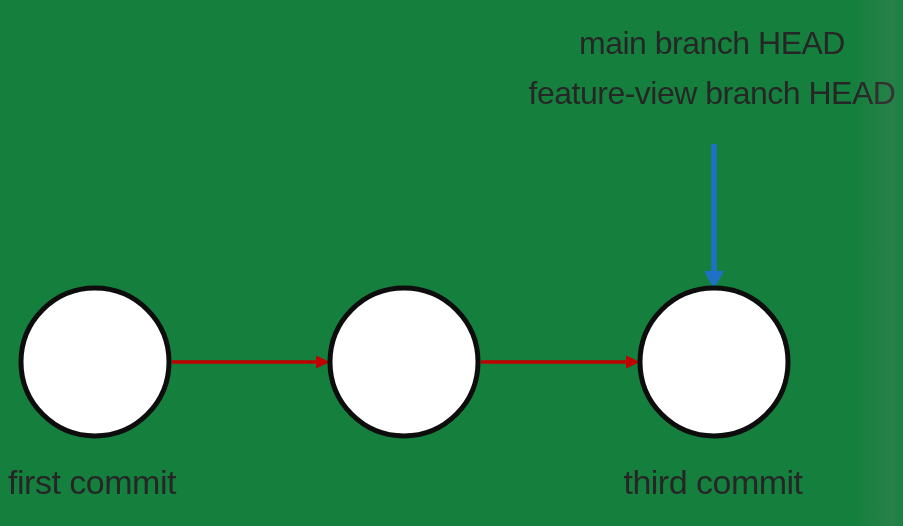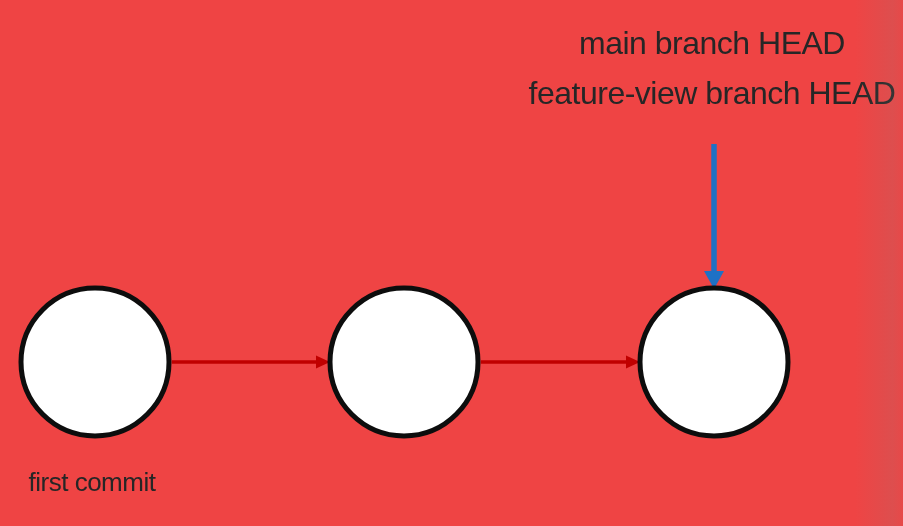--- a/index.html
+++ b/index.html
@@ -1,21 +1,21 @@
 <!DOCTYPE html>
 <html><head>
 <meta charset="utf-8">
 <style>
   * { margin: 0; padding: 0; box-sizing: border-box; }
   html, body { background: #ffffff; }
   .stage {
     position: relative;
     width: 903px;
     height: 526px;
-    background: #ef4444;
+    background: #15803d;
     overflow: hidden;
     font-family: "Liberation Sans", "DejaVu Sans", sans-serif;
   }
   .diagram-svg {
     position: absolute;
     left: 0; top: 0;
     width: 903px; height: 526px;
   }
   .head-labels {
     position: absolute;
@@ -26,21 +26,21 @@
     font-size: 32px;
     line-height: 50px;
     letter-spacing: -0.5px;
     color: #262626;
     white-space: nowrap;
   }
   .commit-label {
     position: absolute;
     top: 464px;
     transform: translateX(-50%);
-    font-size: 26px;
+    font-size: 34px;
     line-height: 36px;
     letter-spacing: -0.5px;
     color: #262626;
     white-space: nowrap;
   }
   .commit-label.c1 { left: 92px; }
   .commit-label.c2 { left: 404px; }
   .commit-label.c3 { left: 713px; }
   .page-edge-shadow {
     position: absolute;
@@ -73,15 +73,16 @@
 
     <line x1="481" y1="362" x2="628" y2="362" stroke-width="3.5" stroke="#c00000"></line>
     <polygon points="640,362 626,355.5 626,368.5" fill="#c00000"></polygon>
 
     <circle cx="95" cy="362" r="74" fill="#ffffff" stroke-width="5" stroke="#0d0d0d"></circle>
     <circle cx="404" cy="362" r="74" fill="#ffffff" stroke-width="5" stroke="#0d0d0d"></circle>
     <circle cx="714" cy="362" r="74" fill="#ffffff" stroke-width="5" stroke="#0d0d0d"></circle>
   </svg>
 
   <div class="commit-label c1">first commit</div>
+  <div class="commit-label c3">third commit</div>
 
   <div class="page-edge-shadow"></div>
 </div>
 
 </body></html>

